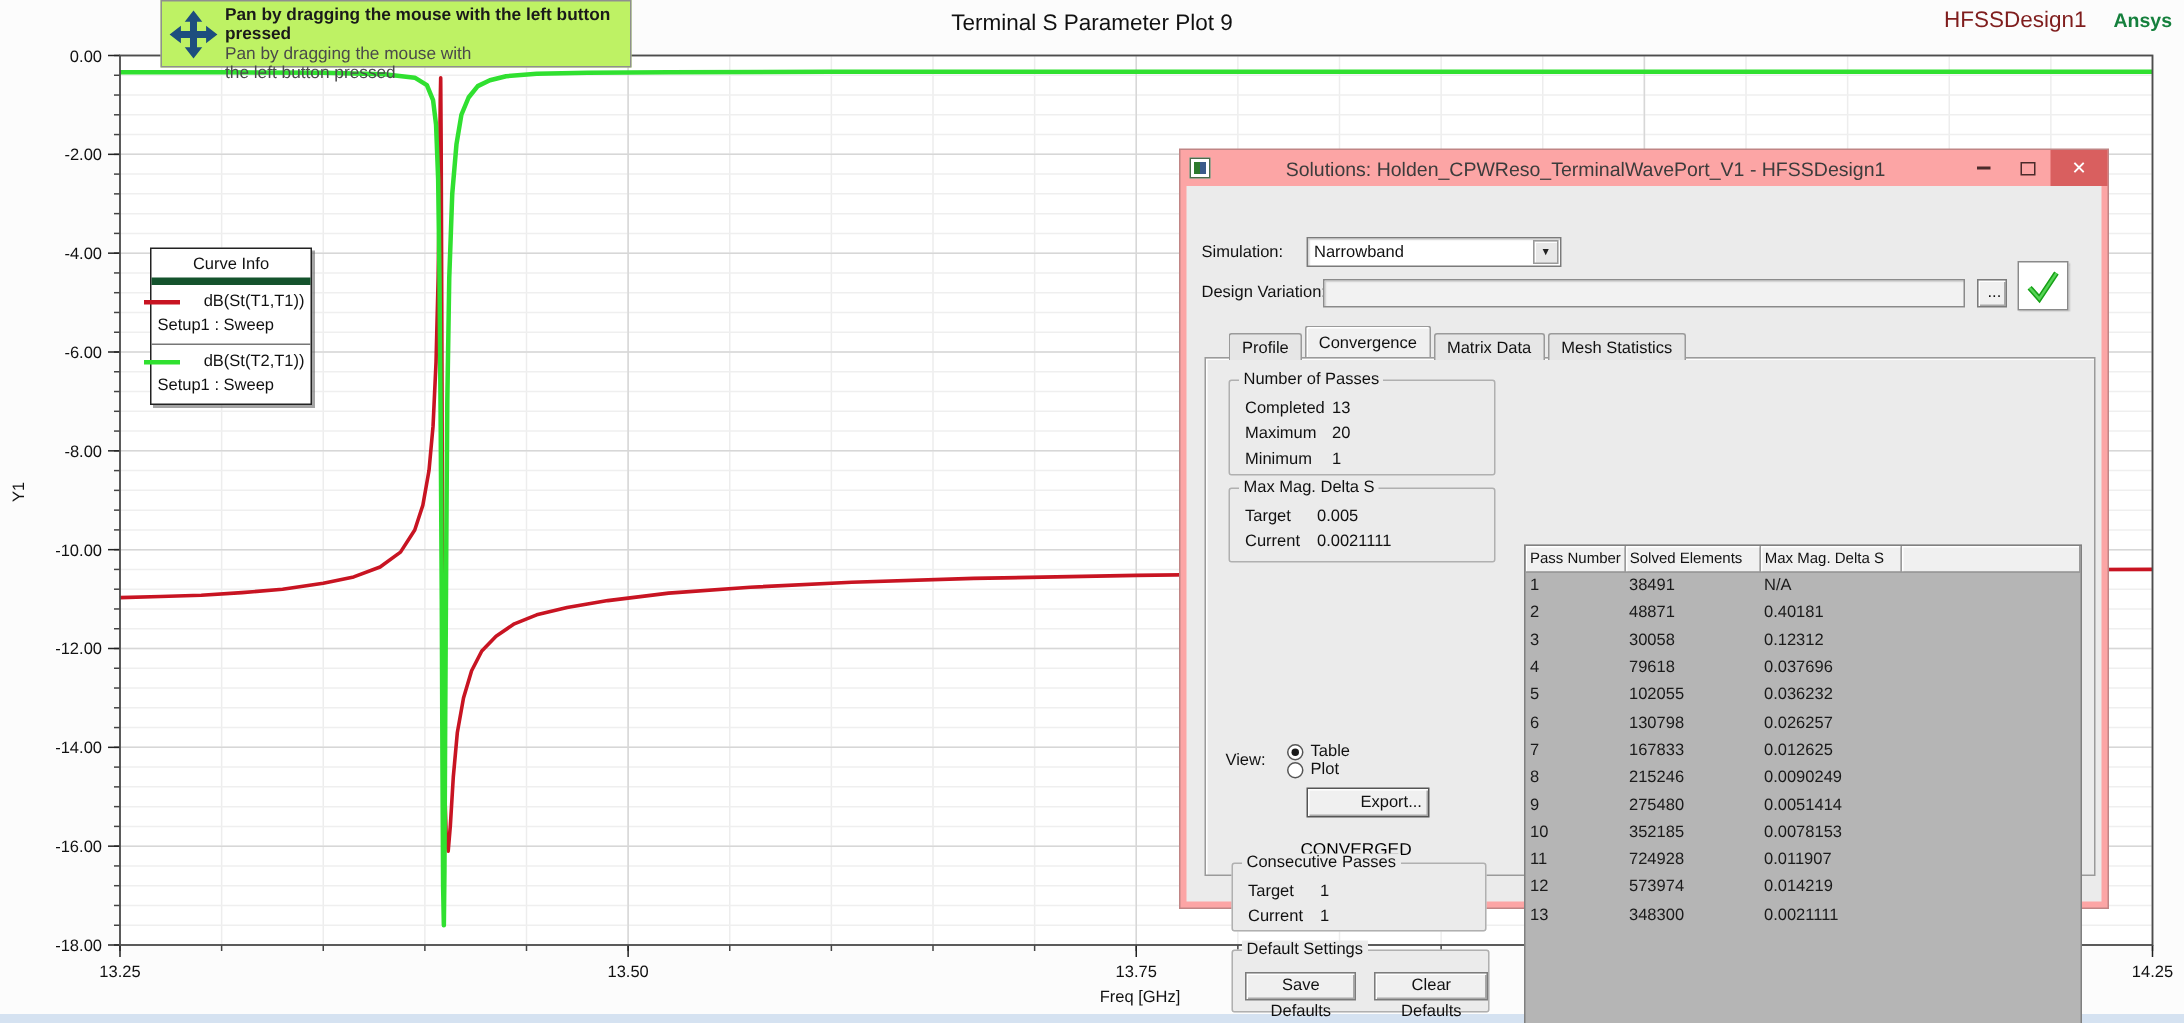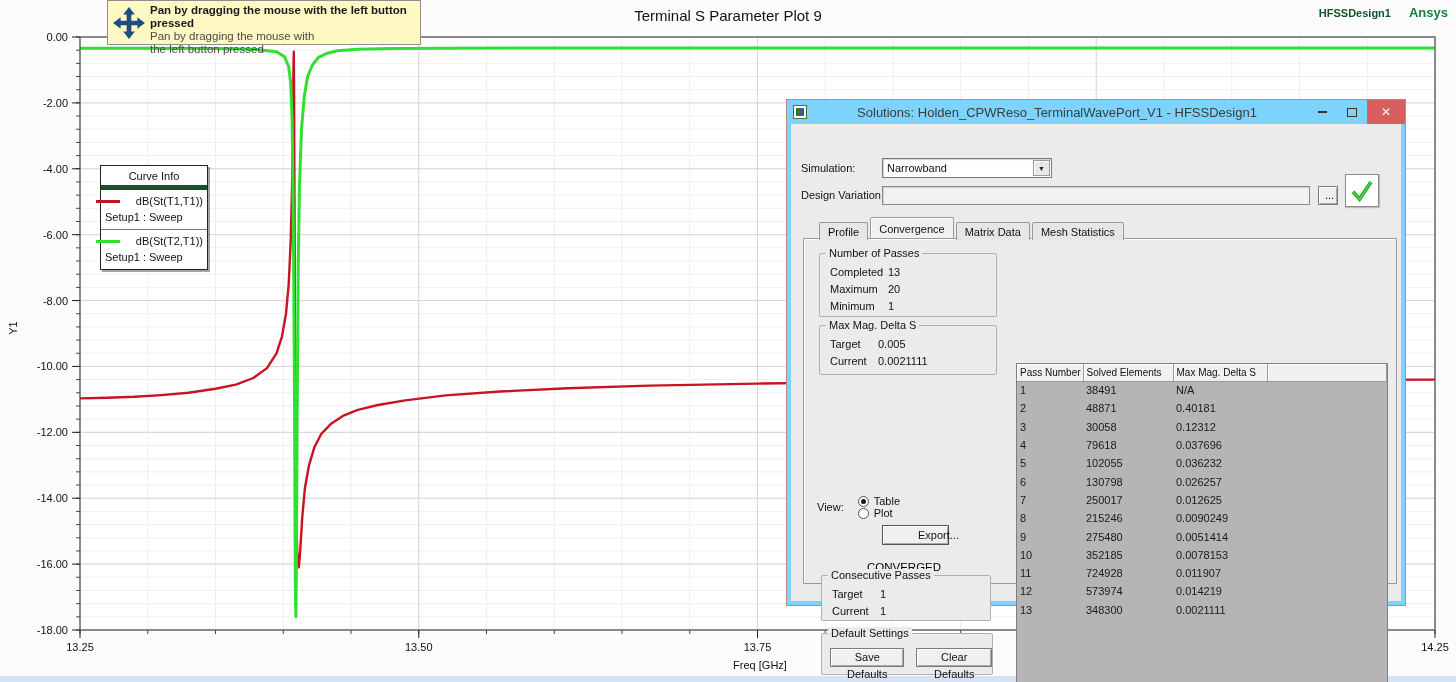--- a/index.html
+++ b/index.html
@@ -6,62 +6,62 @@
   html,body { margin:0; padding:0; }
   body {
     width:1456px; height:682px; position:relative; overflow:hidden;
     background:#fcfcfc; font-family:"Liberation Sans", sans-serif; color:#111;
   }
   
   #plot-svg { position:absolute; left:0; top:0; z-index:1; }
   .plot-title { position:absolute; top:7px; left:0; width:1456px; text-align:center;
     font-size:15px; color:#111; z-index:2; }
   .corner-right { position:absolute; top:5px; right:8px; z-index:2; display:flex; gap:18px; align-items:baseline;}
-  .hfss-design { font-size:11px; color:#14532d;font-weight:bold; }
+  .hfss-design { font-size:15px; color:#7f1d1d; }
   .ansys-logo { font-size:13px; font-weight:bold; color:#15803d; }
   .xlabel { position:absolute; left:700px; top:659px; width:120px; text-align:center; font-size:11px; color:#111; z-index:2;}
   .ylabel { position:absolute; left:6px; top:322px; font-size:11px; color:#111; transform:rotate(-90deg); z-index:2;}
   .bottom-strip { position:absolute; left:0; bottom:0; width:1456px; height:6px; background:#d5e2f1; z-index:3; }
 
   
-  .tooltip { position:absolute; left:107px; top:0; width:314px; height:45px; background:#fef9c3;
+  .tooltip { position:absolute; left:107px; top:0; width:314px; height:45px; background:#bef264;
     border:1px solid #8f8f8f; z-index:40; display:flex; align-items:flex-start; padding:3px 6px 3px 4px; }
   .tooltip .pan-ico { width:34px; height:34px; margin:2px 4px 0 0; flex:0 0 auto; }
   .tt-title { font-size:11.5px; font-weight:bold; color:#1a1a1a; line-height:13px; }
   .tt-body  { font-size:11.5px; color:#4a4a4a; line-height:13px; }
 
   
   .legend { position:absolute; left:100px; top:165px; width:108px; z-index:10;
     background:#fff; border:1px solid #222; box-shadow:2px 2px 0 rgba(90,90,90,.55); font-size:11px;}
   .legend-title { text-align:center; padding:4px 0 3px; border-bottom:5px solid #14532d; }
   .legend-entry { padding:5px 4px 6px; }
   .legend-entry + .legend-entry { border-top:1px solid #777; }
   .le-top { display:flex; align-items:center; justify-content:flex-end; gap:16px; }
   .le-swatch { width:24px; height:3px; flex:0 0 auto; margin-right:auto; }
   .le-label { white-space:nowrap; }
   .le-sub { margin-top:4px; }
 
   
   .dialog { position:absolute; left:787px; top:100px; width:618px; height:505px; z-index:20;
-    background:#7dd3fc; box-shadow:0 0 0 1px #c08585; font-size:11px; }
+    background:#fca5a5; box-shadow:0 0 0 1px #c08585; font-size:11px; }
   .titlebar { height:24px; display:flex; align-items:center; padding-left:6px; position:relative; }
   .titlebar-icon { width:14px; height:14px; background:#fff; border:1px solid #4a6b4a; position:relative; }
   .titlebar-icon::after { content:''; position:absolute; left:2px; top:2px; width:8px; height:8px;
     background:linear-gradient(90deg,#2d7a2d 50%,#3b5b8a 50%); }
   .title-text { flex:1; text-align:center; color:#3c3c3c; font-size:13px;
     white-space:nowrap; overflow:hidden; }
   .winbtns { display:flex; align-items:center; height:24px; }
   .wb { width:30px; height:24px; display:flex; align-items:center; justify-content:center; cursor:default; }
   .wb-min-bar { width:9px; height:2px; background:#4a2b2b; }
   .wb-max-box { width:10px; height:9px; border:1.5px solid #4a2b2b; background:transparent; }
   .wb-close { width:38px; background:#d95f5f; color:#fff; font-size:12px; }
   .dlg-body { position:absolute; left:4px; right:4px; top:24px; bottom:4px; background:#ebebeb; }
 
   .lbl { position:absolute; font-size:11px; color:#111; }
-  .combo { position:absolute; left:91px; top:34px; width:170px; height:20px; background:#fff;
+  .combo { position:absolute; left:80px; top:34px; width:170px; height:20px; background:#fff;
     border:1px solid #7a7a7a; box-shadow:inset 1px 1px 1px rgba(0,0,0,.18); display:flex; align-items:center; }
   .combo-val { flex:1; padding:0 4px; font-size:11px; }
   .combo-arrow { width:17px; height:16px; margin-right:1px; background:#e8e8e8; border:1px solid #9a9a9a;
     box-shadow:inset 1px 1px 0 #fff; font-size:7px; color:#222; display:flex; align-items:center; justify-content:center;}
   .dv-field { position:absolute; left:91px; top:62px; width:428px; height:19px; background:#f2f2f2;
     border:1px solid #8a8a8a; box-shadow:inset 1px 1px 1px rgba(0,0,0,.15); }
   .dots-btn { position:absolute; left:527px; top:62px; width:20px; height:19px; text-align:center; line-height:15px;}
   .check-btn { position:absolute; left:554px; top:50px; width:34px; height:33px; background:#fff;
     border:1px solid #8a8a8a; box-shadow:inset 1px 1px 0 #fff, 1px 1px 1px rgba(0,0,0,.2); display:flex; align-items:center; justify-content:center;}
 
@@ -83,21 +83,21 @@
   .gb-rows { position:absolute; left:10px; right:6px; top:10px; }
   .gb-row { display:flex; font-size:11px; line-height:17px; }
   .gb-row .gl { width:58px; }
   .gb-narrow .gb-row .gl { width:48px; }
 
   .view-row { position:absolute; left:13px; top:256px; display:flex; align-items:center; font-size:11px; gap:6px;}
   .radio { width:11px; height:11px; border-radius:50%; border:1px solid #555; background:#fff; display:inline-block; }
   .radio.sel::after { content:''; display:block; width:5px; height:5px; border-radius:50%; background:#1a1a1a; margin:2px;}
   .radio-opt { display:flex; align-items:center; gap:5px; margin-left:8px; }
 
-  .export-btn { position:absolute; left:78px; top:286px; width:67px; height:20px; border-color:#555;padding-left:35px; }
+  .export-btn { position:absolute; left:67px; top:286px; width:82px; height:20px; border-color:#555;padding-left:35px; }
   .converged { position:absolute; left:0; top:322px; width:200px; text-align:center; font-size:11.5px; color:#000; }
 
   .defaults-btns { position:absolute; left:8px; top:14px; display:flex; gap:12px; }
   .defaults-btns .btn { height:19px; padding:0 6px; line-height:17px; }
 
   
   .ctable-wrap { position:absolute; left:212px; top:124px; width:372px; height:328px;
     border:1px solid #808080; background:#b5b5b5; overflow:hidden; }
   table.ctable { border-collapse:collapse; table-layout:fixed; width:100%; }
   .ctable th { background:#f0f0f0; font-weight:normal; font-size:10px; text-align:left;
@@ -488,21 +488,21 @@
                 <td></td>
               </tr>
               <tr>
                 <td>6</td>
                 <td>130798</td>
                 <td>0.026257</td>
                 <td></td>
               </tr>
               <tr>
                 <td>7</td>
-                <td>250017</td>
+                <td>167833</td>
                 <td>0.012625</td>
                 <td></td>
               </tr>
               <tr>
                 <td>8</td>
                 <td>215246</td>
                 <td>0.0090249</td>
                 <td></td>
               </tr>
               <tr>

